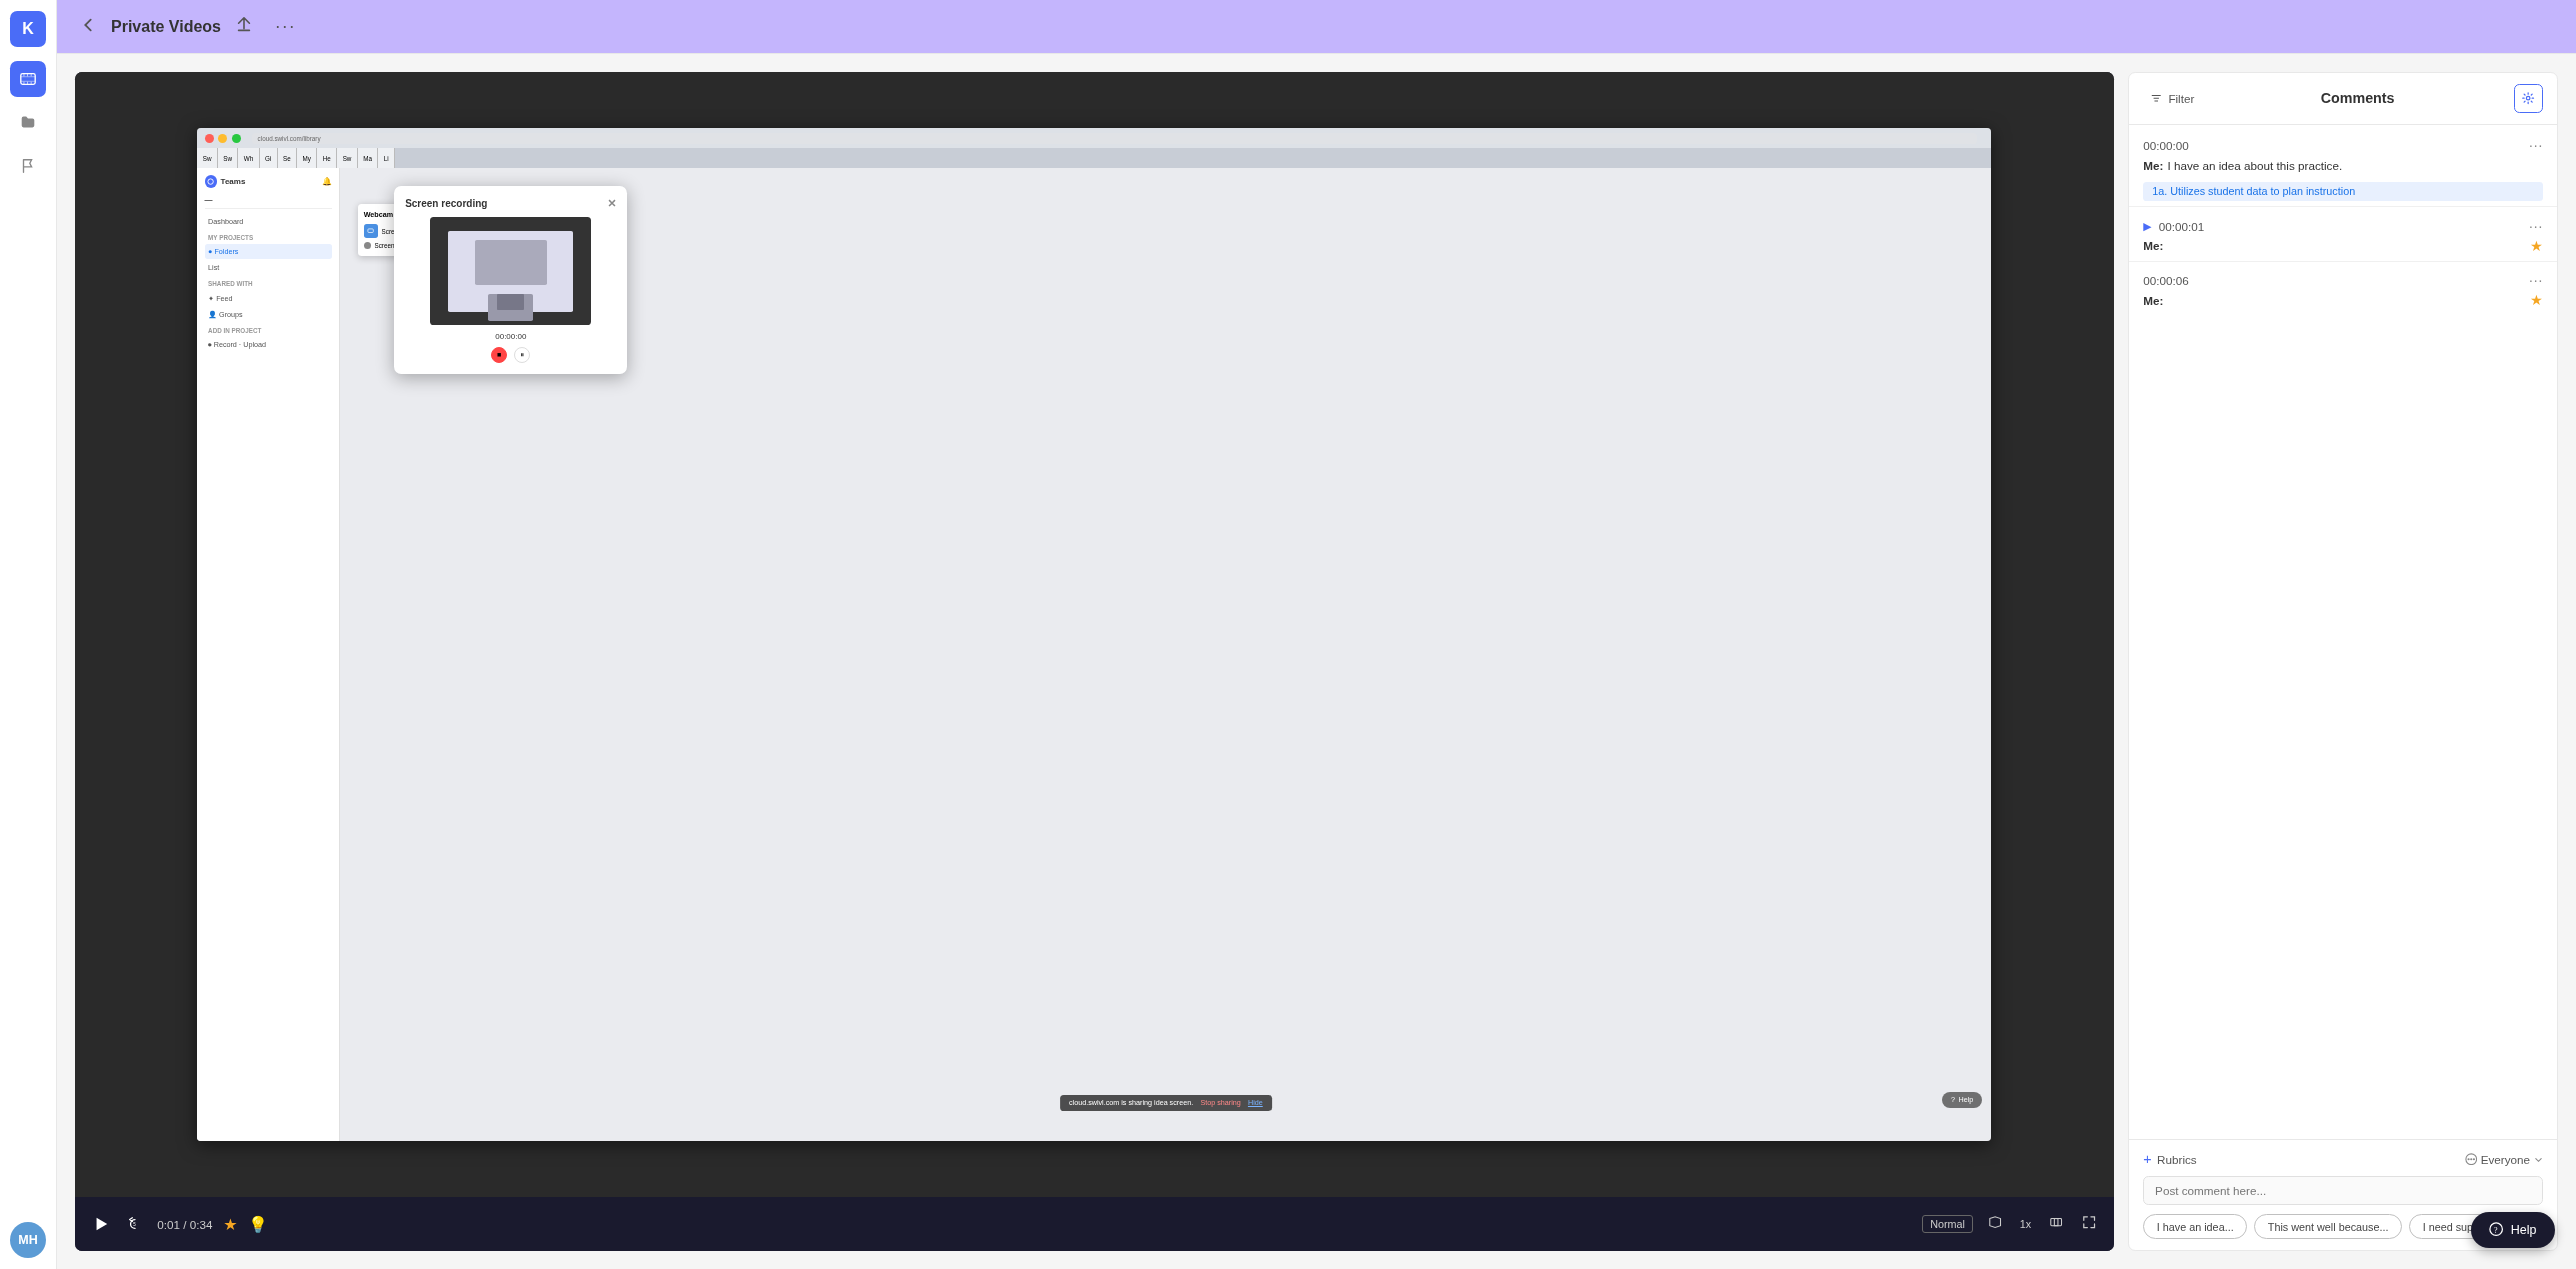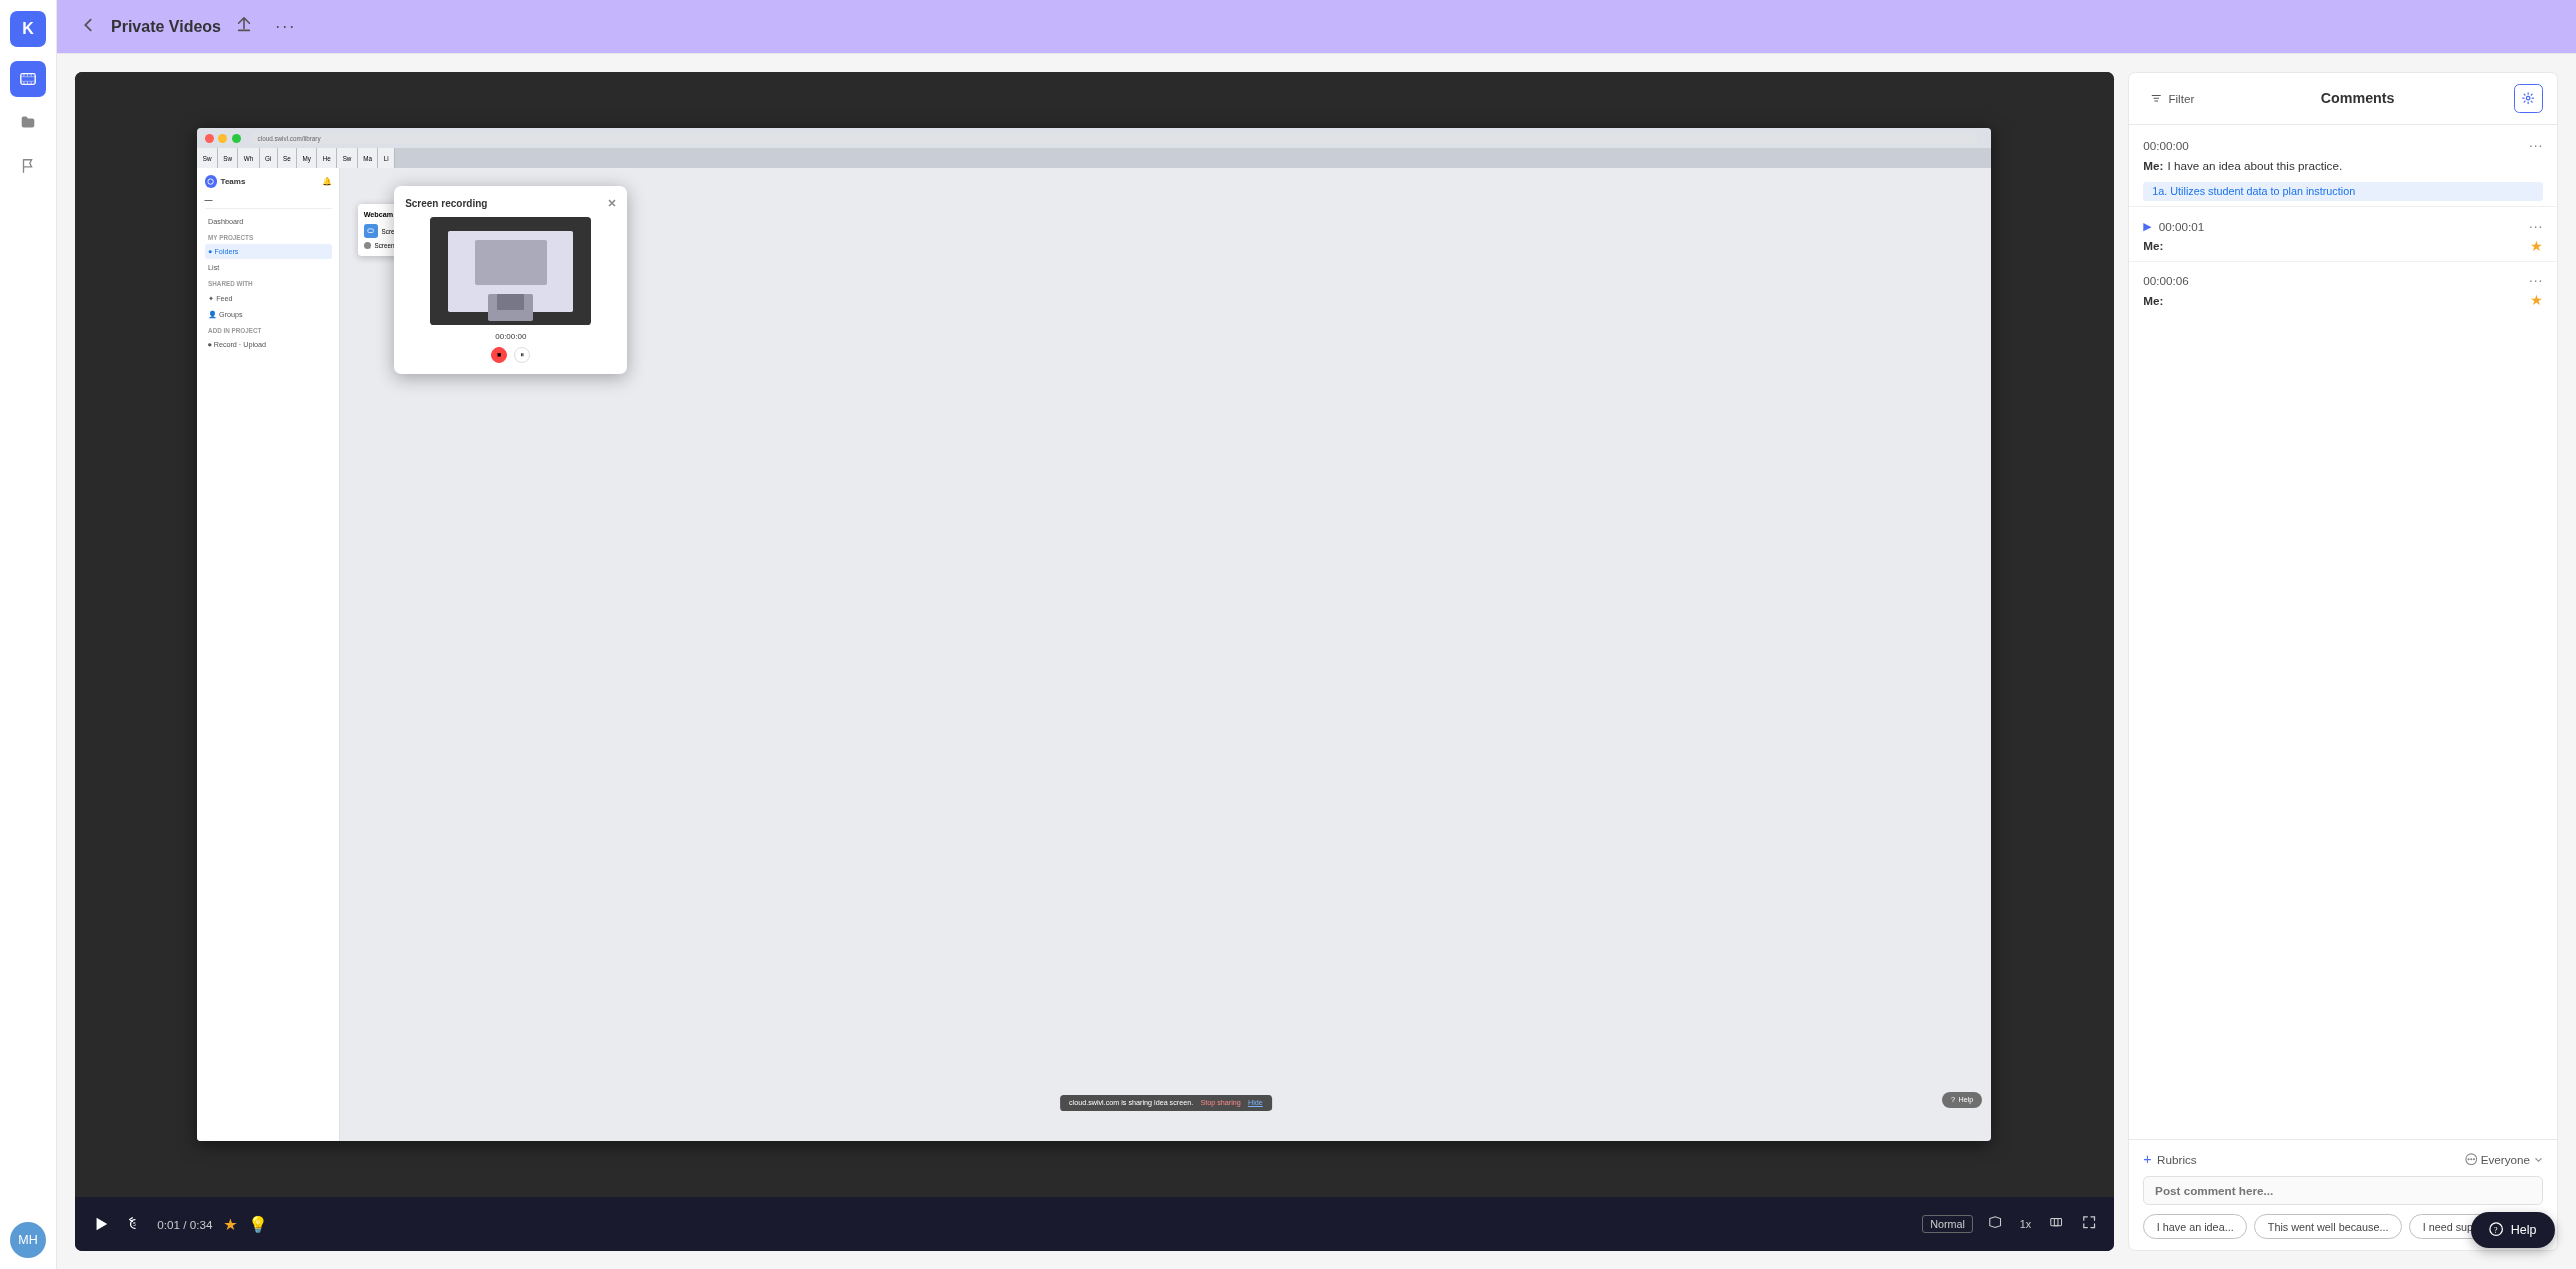--- a/index.html
+++ b/index.html
@@ -53,21 +53,21 @@
     }
     .avatar-circle {
       width: 36px;
       height: 36px;
       background: #5b9bd5;
       border-radius: 50%;
       display: flex;
       align-items: center;
       justify-content: center;
       color: white;
-      font-weight: 400;
+      font-weight: 700;
       font-size: 12.5px;
       cursor: pointer;
     }
 
     
     .main-content {
       flex: 1;
       display: flex;
       flex-direction: column;
       overflow: hidden;
@@ -583,21 +583,20 @@
     .post-input {
       width: 100%;
       padding: 7.2px 10.8px;
       border: 0.9px solid #e0e0e0;
       border-radius: 5.4px;
       font-size: 11.7px;
       color: #999;
       margin-bottom: 9px;
       background: #fafafa;
       outline: none;
-      font-weight: bold;
     }
     .comment-chips {
       display: flex;
       flex-wrap: wrap;
       gap: 7.2px;
     }
     .chip {
       border: 0.9px solid #c0c0c0;
       border-radius: 18px;
       padding: 5.4px 12.5px;

